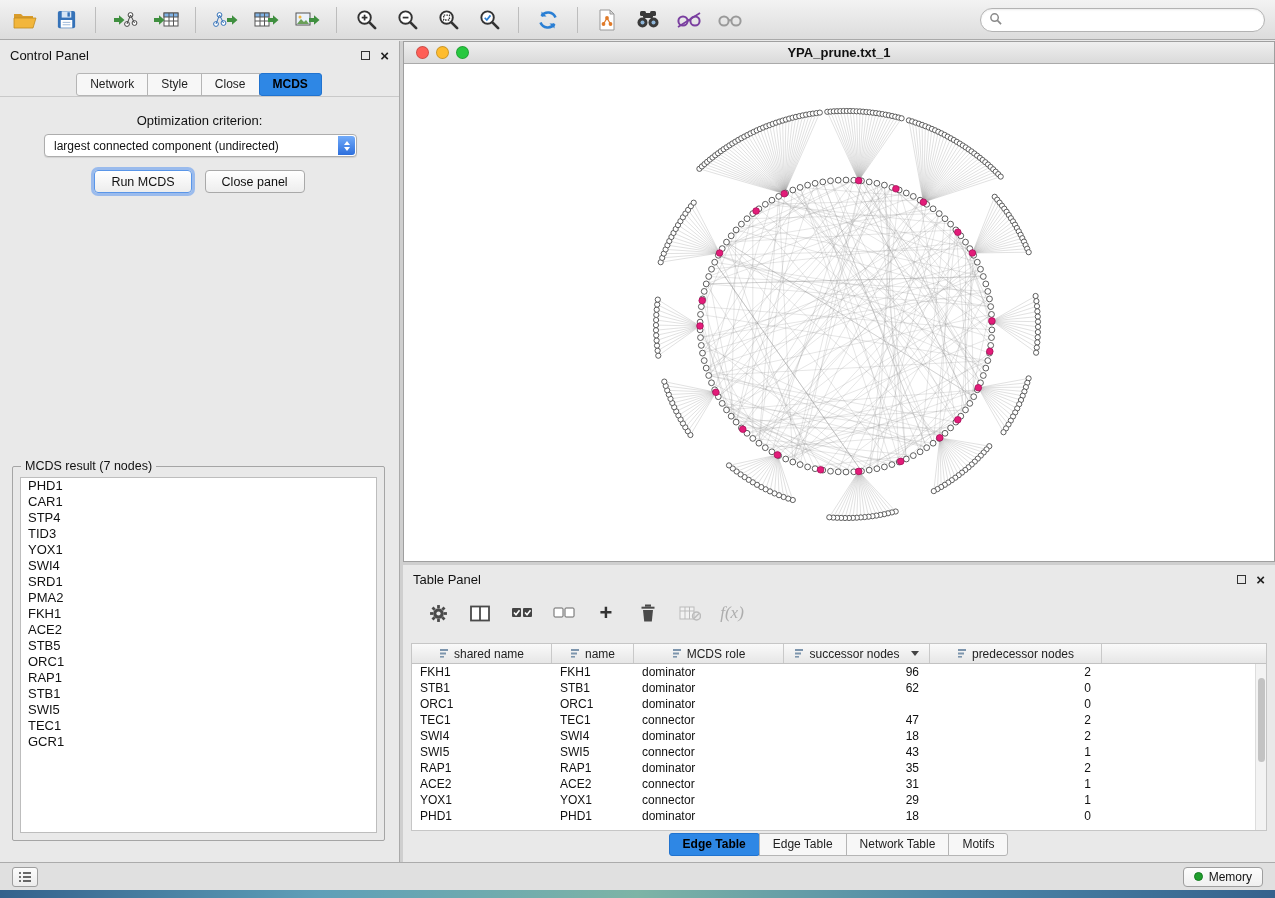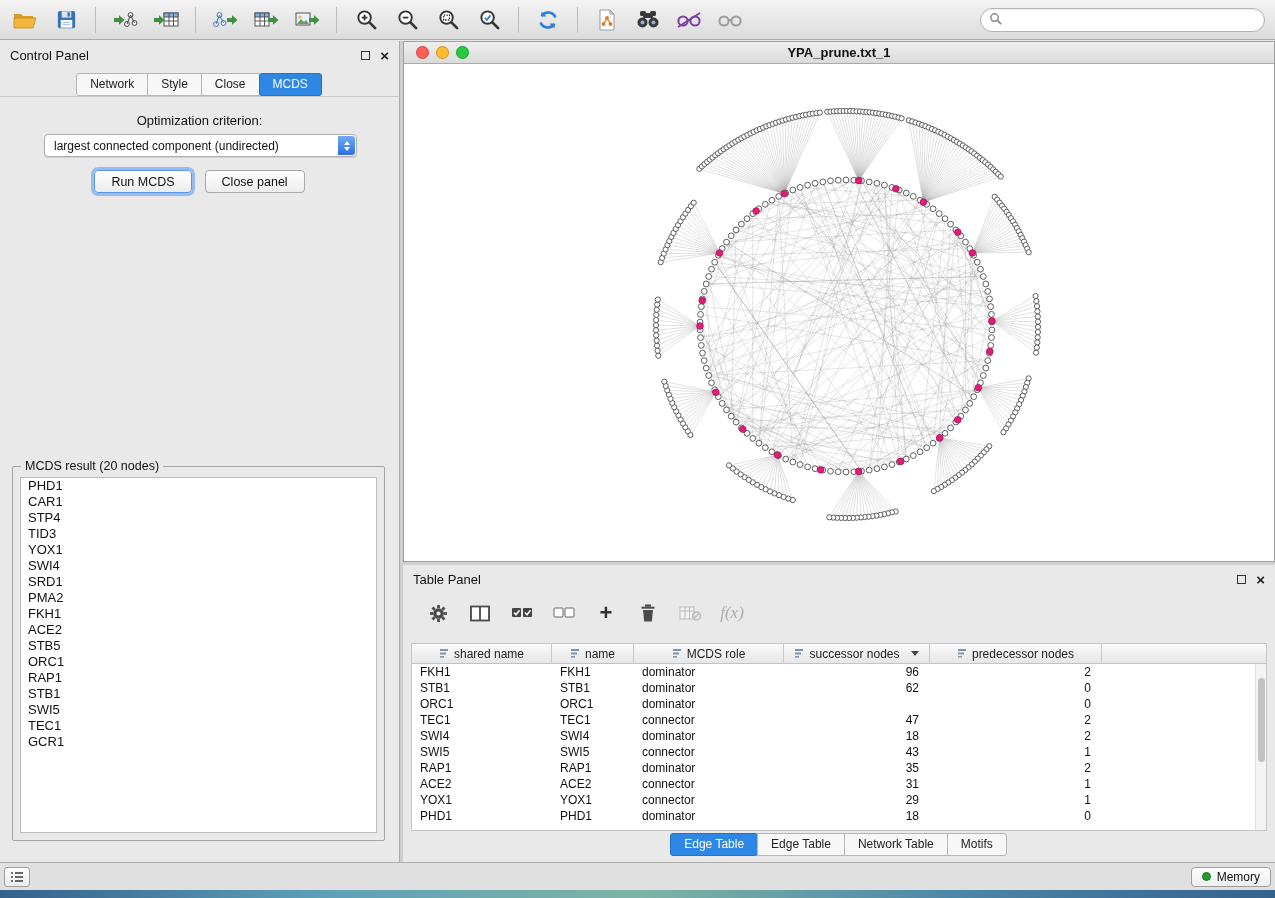--- a/index.html
+++ b/index.html
@@ -25,21 +25,21 @@
   .control-panel { position:absolute; left:0; top:41px; width:400px; height:821px; background:#e9e9e9; border-right:1px solid #aaa; }
   .panel-header { height:28px; display:flex; align-items:center; padding:0 10px; font-size:13px; }
   .panel-header .spacer { flex:1; }
   .win-ctl { display:flex; align-items:center; gap:10px; }
   .float-ic { width:9px; height:9px; border:1.4px solid #333; display:inline-block; }
   .close-ic { font-size:15px; font-weight:bold; color:#222; line-height:1; }
   .tabstrip { position:absolute; left:0; top:32px; width:100%; height:24px; display:flex; justify-content:center; border-bottom:1px solid #c9c9c9; }
   .tab { padding:3px 13px 4px; font-size:12px; border:1px solid #b5b5b5; background:#f7f7f7; margin-left:-1px; color:#222; }
   .tab:first-child { border-radius:3px 0 0 3px; }
   .tab:last-child { border-radius:0 3px 3px 0; }
-  .tab.active { background:var(--accent,#2e87e5); border-color:#2173cf; color:#ffffff; border-radius:3px; }
+  .tab.active { background:var(--accent,#2e87e5); border-color:#2173cf; color:#000000; border-radius:3px;font-weight:bold; }
   .opt-label { position:absolute; top:72px; width:100%; text-align:center; font-size:13px; }
   .combo { position:absolute; left:44px; top:93px; width:313px; height:23px; background:#fff; border:1px solid #adadad;
     border-radius:4px; display:flex; align-items:center; padding:0 24px 0 9px; font-size:12px; box-shadow:0 1px 1px rgba(0,0,0,.1); }
   .combo-btn { position:absolute; right:1px; top:1px; bottom:1px; width:17px; border-radius:0 3px 3px 0;
     background:linear-gradient(#72abf9,#2d6fdd); display:flex; flex-direction:column; align-items:center; justify-content:center; gap:2px; }
   .combo-btn .up { width:0;height:0;border-left:3.5px solid transparent;border-right:3.5px solid transparent;border-bottom:4.5px solid #fff; }
   .combo-btn .dn { width:0;height:0;border-left:3.5px solid transparent;border-right:3.5px solid transparent;border-top:4.5px solid #fff; }
   .btn-row { position:absolute; left:0; top:129px; width:100%; display:flex; justify-content:center; gap:13px; }
   .pbtn { height:23px; padding:0 16px; font-size:12.5px; background:linear-gradient(#ffffff,#ededed);
     border:1px solid #a9a9a9; border-radius:4px; color:#111; }
@@ -72,21 +72,21 @@
   .tbl-body { position:absolute; left:0; top:20px; right:11px; bottom:0; overflow:hidden; }
   .trow { display:flex; height:16px; line-height:16px; }
   .c { padding:0 8px; overflow:hidden; white-space:nowrap; font-size:12px; }
   .c.num { text-align:right; padding-right:11px; }
   .tbl-scrollbar { position:absolute; right:0; top:20px; bottom:0; width:11px; background:#f3f3f3; border-left:1px solid #ddd; }
   .tbl-scrollbar .thumb { position:absolute; left:1.5px; width:7px; top:14px; height:84px; background:#c3c3c3; border-radius:4px; }
   .tp-tabs { position:absolute; left:0; top:268px; width:100%; display:flex; justify-content:center; }
 
   
   .statusbar { position:absolute; left:0; top:862px; width:1275px; height:28px; background:#e0e0e0; border-top:1px solid #ababab;
-    display:flex; align-items:center; padding:0 4px; }
+    display:flex; align-items:center; padding:0 12px; }
   .sb-left-btn { width:26px; height:20px; border:1px solid #9e9e9e; border-radius:3px; background:linear-gradient(#fcfcfc,#ececec);
     display:flex; align-items:center; justify-content:center; }
   .memory-btn { margin-left:auto; height:20px; padding:0 10px; border:1px solid #9e9e9e; border-radius:4px;
     background:linear-gradient(#fdfdfd,#efefef); display:flex; align-items:center; gap:6px; font-size:12px; }
   .mem-dot { width:9px; height:9px; border-radius:50%; background:#1f9e2c; border:0.5px solid #157a20; }
   .wallpaper { position:absolute; left:0; top:890px; width:1275px; height:8px;
     background:linear-gradient(90deg,#34618c,#5e9fb8 25%,#7db4a6 50%,#4c86a8 75%,#35628d); filter:blur(.4px); }
 </style>
 </head>
 <body>
@@ -269,21 +269,21 @@
       <span class="combo-btn">
           <i class="up"></i>
           <i class="dn"></i>
         </span>
     </div>
     <div class="btn-row">
       <button class="pbtn focused">Run MCDS</button>
       <button class="pbtn">Close panel</button>
     </div>
     <div class="groupbox">
-      <span class="legend">MCDS result (20 nodes)</span>
+      <span class="legend">MCDS result (7 nodes)</span>
       <div class="mcds-list" id="mcds-list">
           <div class="mcds-item">PHD1</div>
           <div class="mcds-item">CAR1</div>
           <div class="mcds-item">STP4</div>
           <div class="mcds-item">TID3</div>
           <div class="mcds-item">YOX1</div>
           <div class="mcds-item">SWI4</div>
           <div class="mcds-item">SRD1</div>
           <div class="mcds-item">PMA2</div>
           <div class="mcds-item">FKH1</div>

